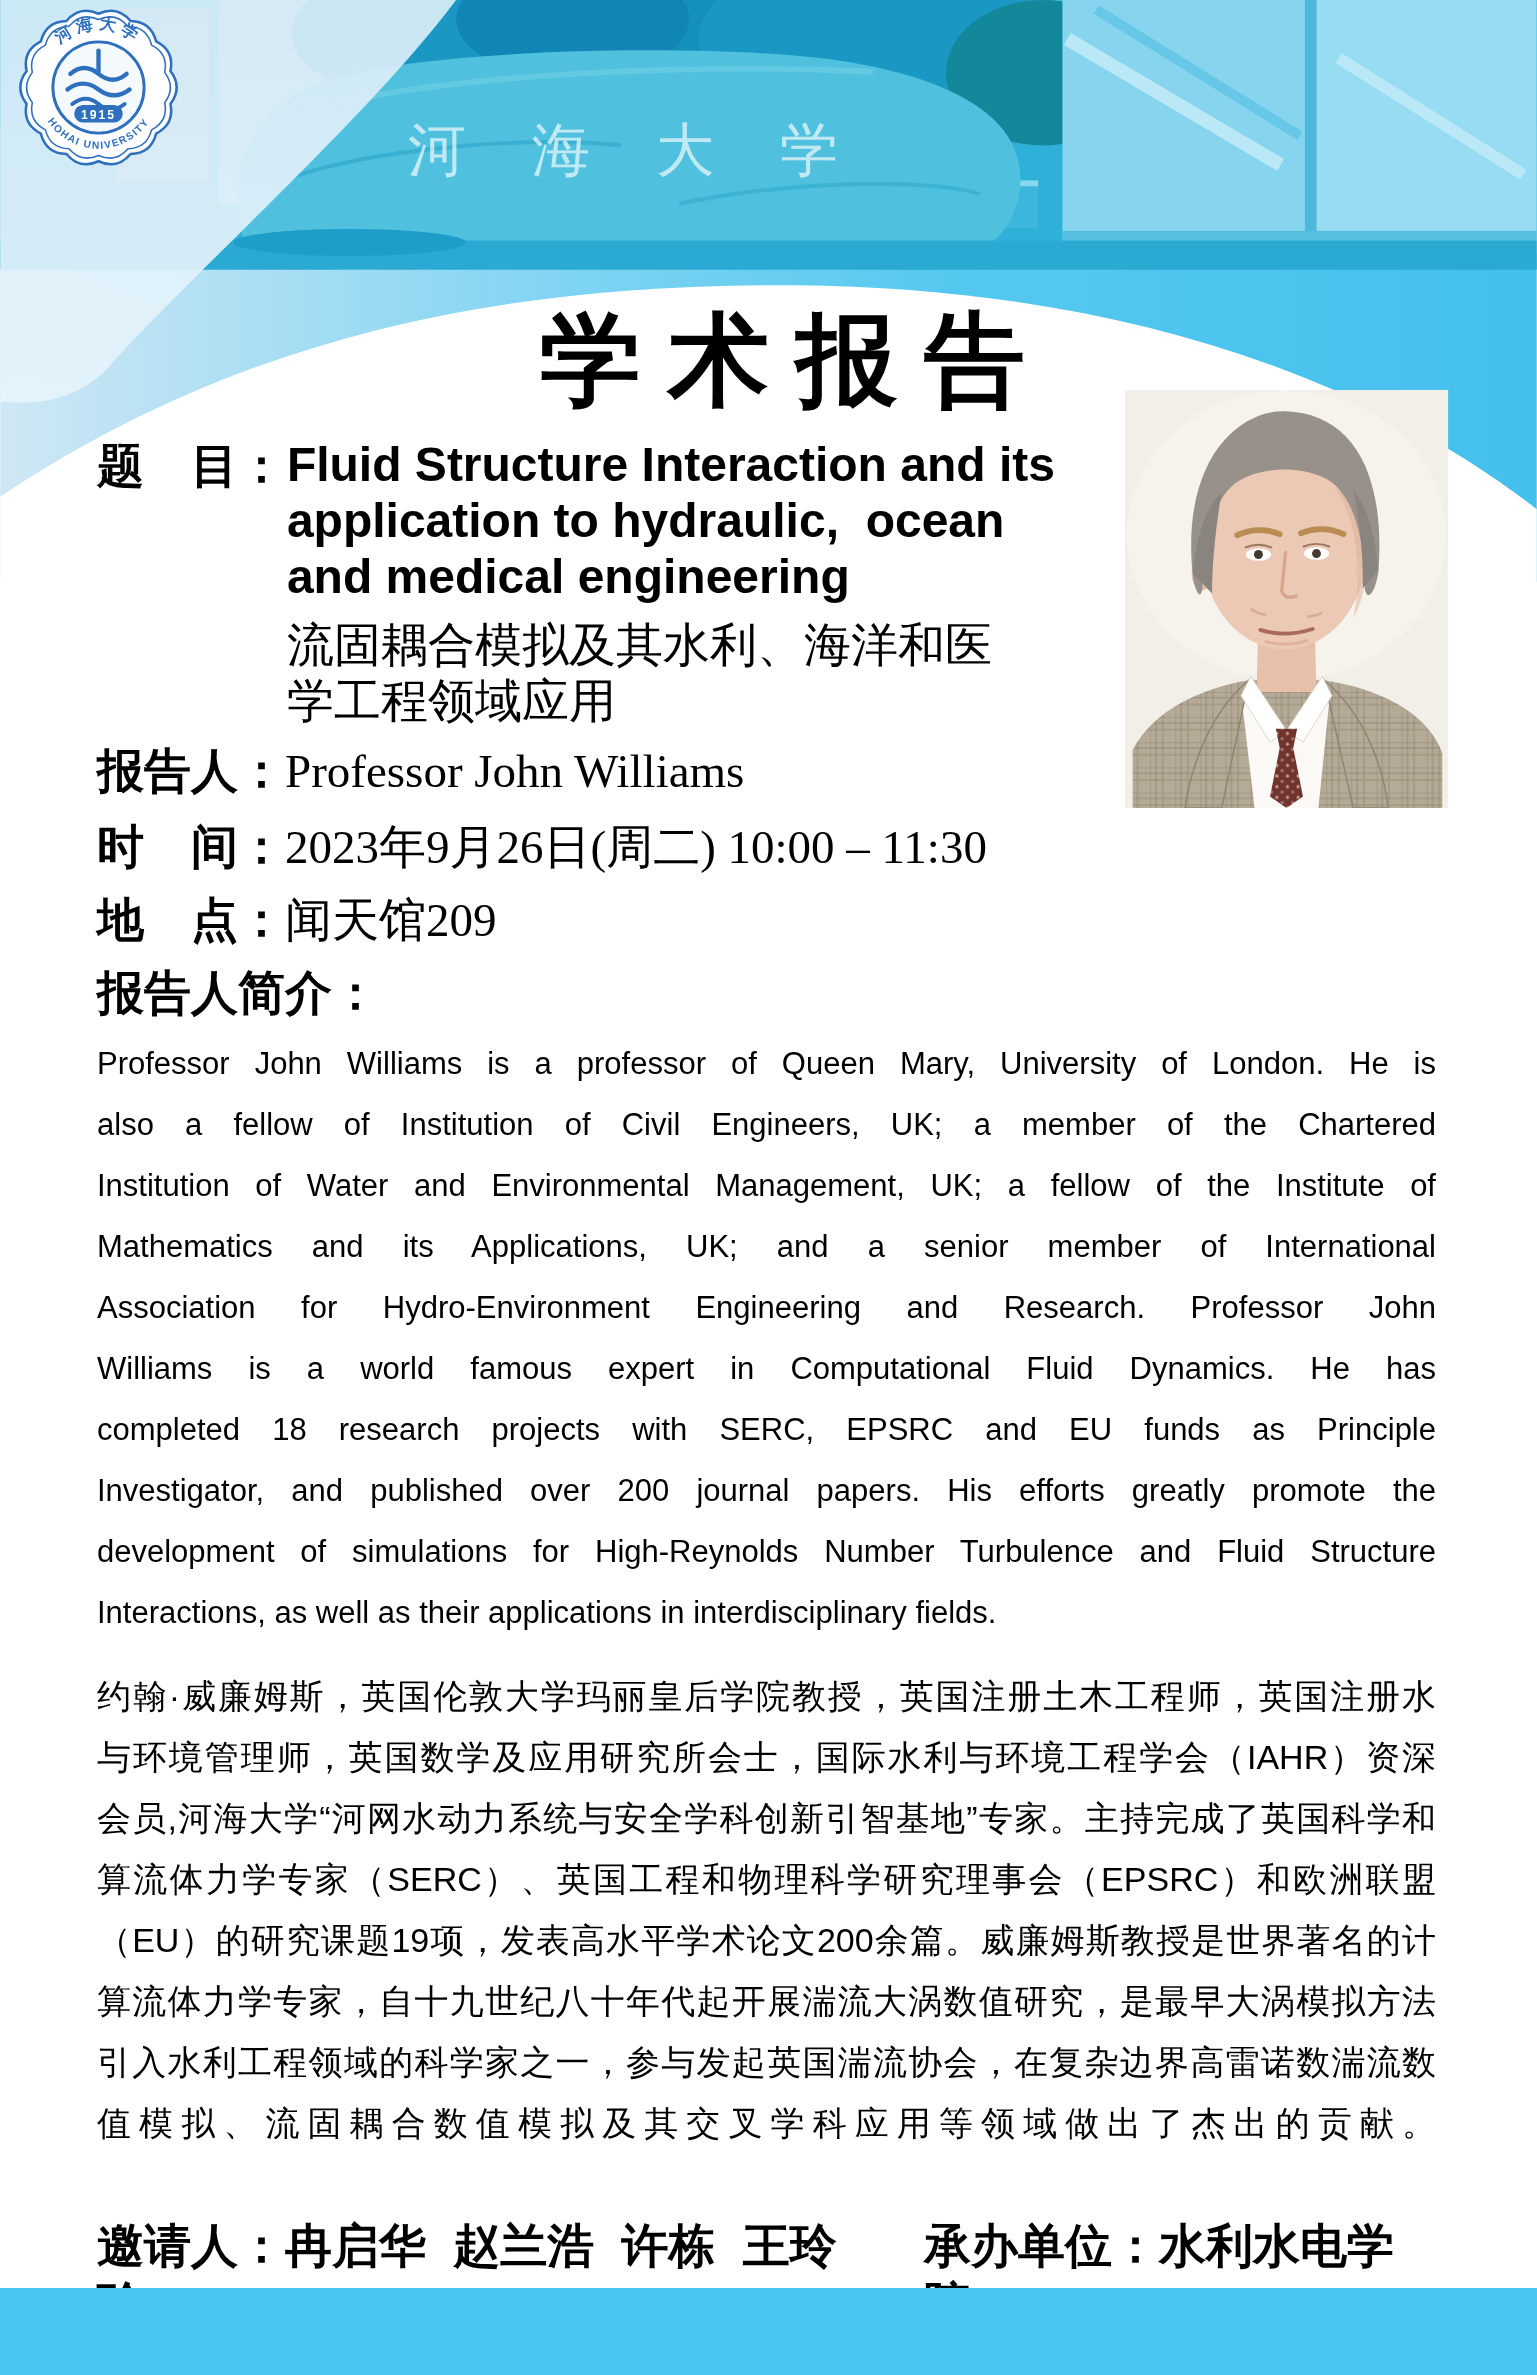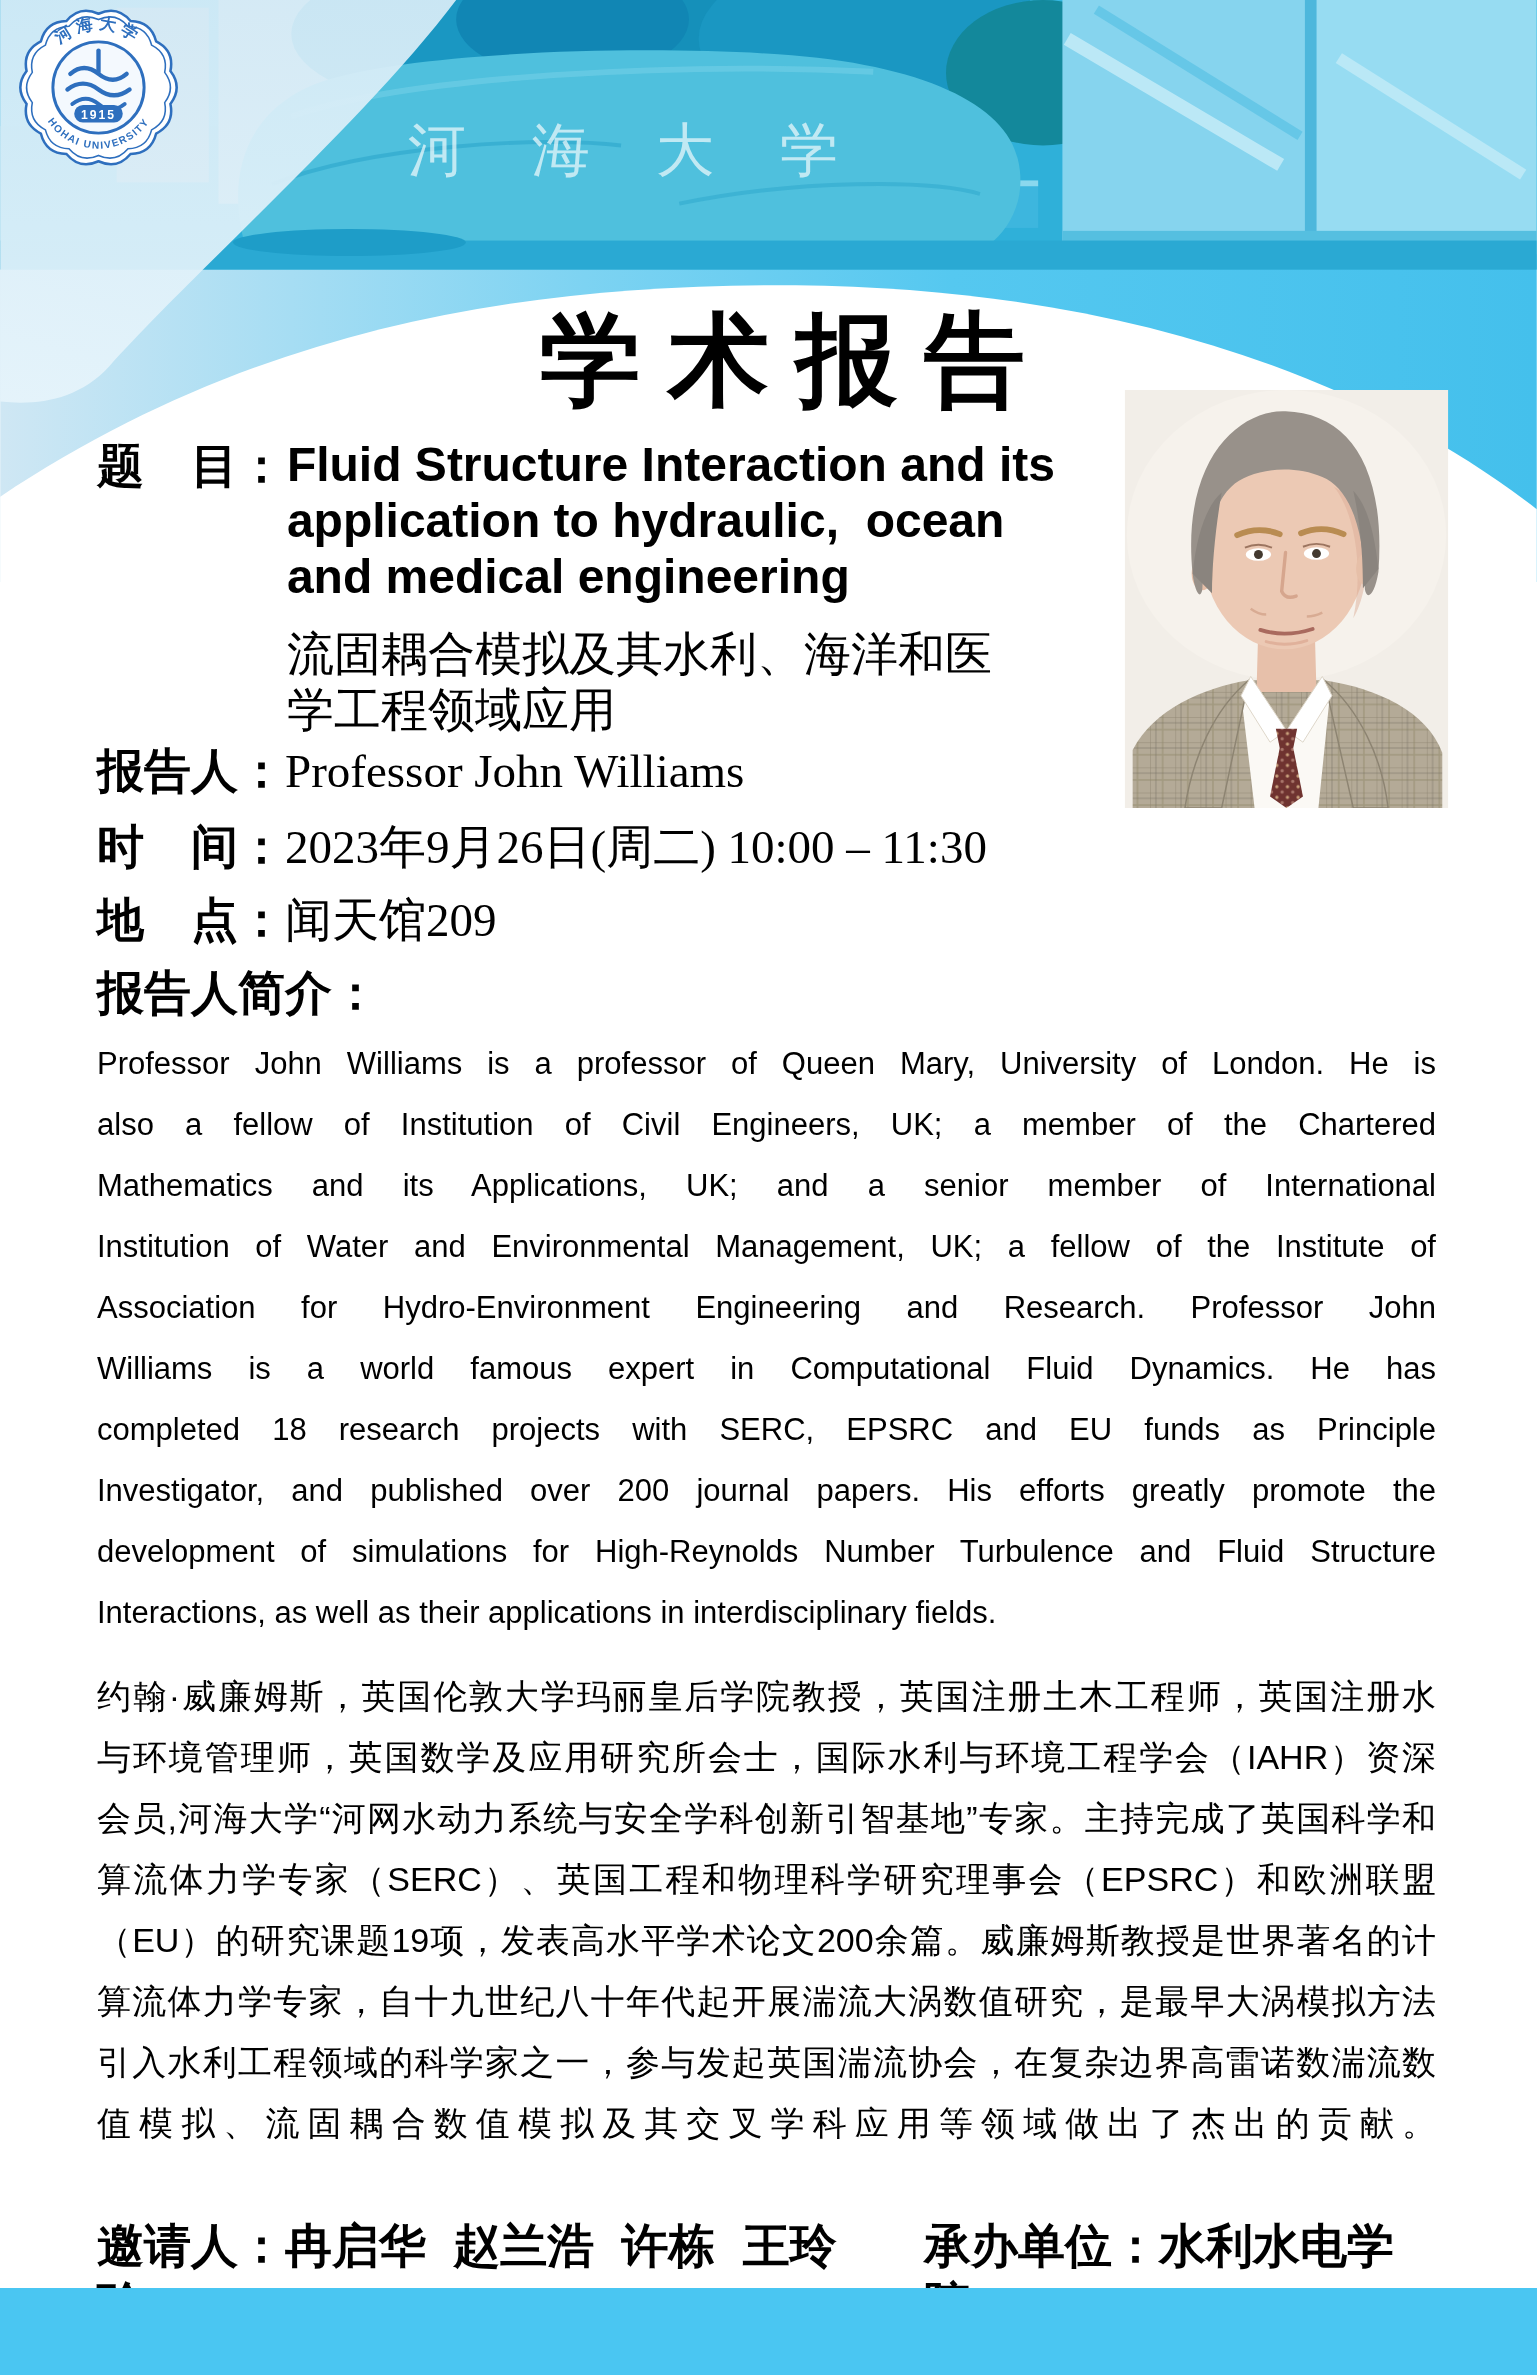--- a/index.html
+++ b/index.html
@@ -13,21 +13,21 @@
   .photo-frame{position:absolute;left:1124px;top:390px;width:325px;height:418px;}
   .row{position:absolute;left:97px;display:flex;align-items:flex-start;}
   .label{font-family:"Liberation Serif","DejaVu Serif",serif;font-weight:bold;font-size:47px;
          line-height:58px;white-space:pre;flex:0 0 auto;}
   .value{font-family:"Liberation Serif","DejaVu Serif",serif;font-size:47px;line-height:58px;white-space:pre;}
   .topic-row{top:437px;width:1029px;}
   .topic-text{margin-left:1.9px;}
   .topic-en{font-family:"Liberation Sans","DejaVu Sans",sans-serif;font-weight:bold;font-size:48px;
             line-height:56px;white-space:pre-wrap;}
   .topic-zh{font-family:Liberation Serif, serif;font-size:47px;line-height:56px;
-            white-space:pre-wrap;margin-top:21px;}
+            white-space:pre-wrap;margin-top:12px;}
   .speaker-row{top:742px;}
   .time-row{top:818px;}
   .venue-row{top:891px;}
   .biolabel-row{top:964px;}
   .para{position:absolute;left:97px;width:1339px;}
   .para .ln{height:61px;line-height:61px;text-align:justify;text-align-last:justify;white-space:nowrap;}
   .para-en{top:1033px;font-size:31px;}
   .para-en .ln.last{text-align-last:left;}
   .para-zh{top:1666px;font-size:34px;}
   .para-zh .ln.last{text-align-last:justify;}
@@ -223,22 +223,22 @@
     <span class="value">闻天馆209</span>
   </div>
 
   <div class="row biolabel-row">
     <span class="label">报告人简介：</span>
   </div>
 
   <div class="para para-en">
       <div class="ln">Professor John Williams is a professor of Queen Mary, University of London. He is</div>
       <div class="ln">also a fellow of Institution of Civil Engineers, UK;  a member of the Chartered</div>
+      <div class="ln">Institution of Water and Environmental Management, UK; a fellow of the Institute of</div>
       <div class="ln">Mathematics and its Applications, UK; and a senior member of International</div>
-      <div class="ln">Institution of Water and Environmental Management, UK; a fellow of the Institute of</div>
       <div class="ln">Association for Hydro-Environment Engineering and Research. Professor John</div>
       <div class="ln">Williams is a world famous expert in Computational Fluid Dynamics. He has</div>
       <div class="ln">completed 18 research projects with SERC, EPSRC and EU funds as Principle</div>
       <div class="ln">Investigator, and published over 200 journal papers. His efforts greatly promote the</div>
       <div class="ln">development of simulations for High-Reynolds Number Turbulence and Fluid Structure</div>
       <div class="ln last">Interactions, as well as their applications in interdisciplinary fields.</div>
     </div>
 
   <div class="para para-zh">
       <div class="ln">约翰·威廉姆斯，英国伦敦大学玛丽皇后学院教授，英国注册土木工程师，英国注册水</div>

